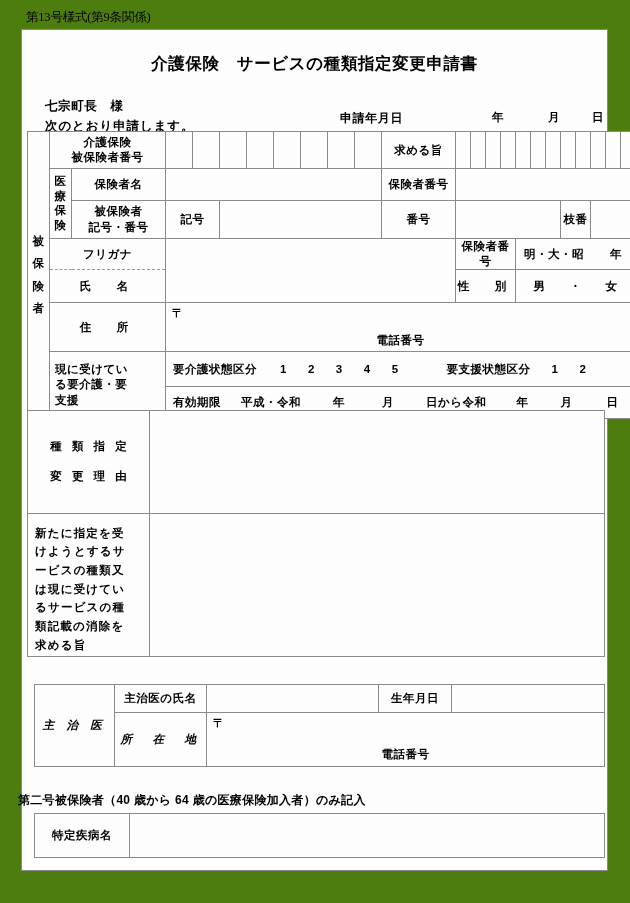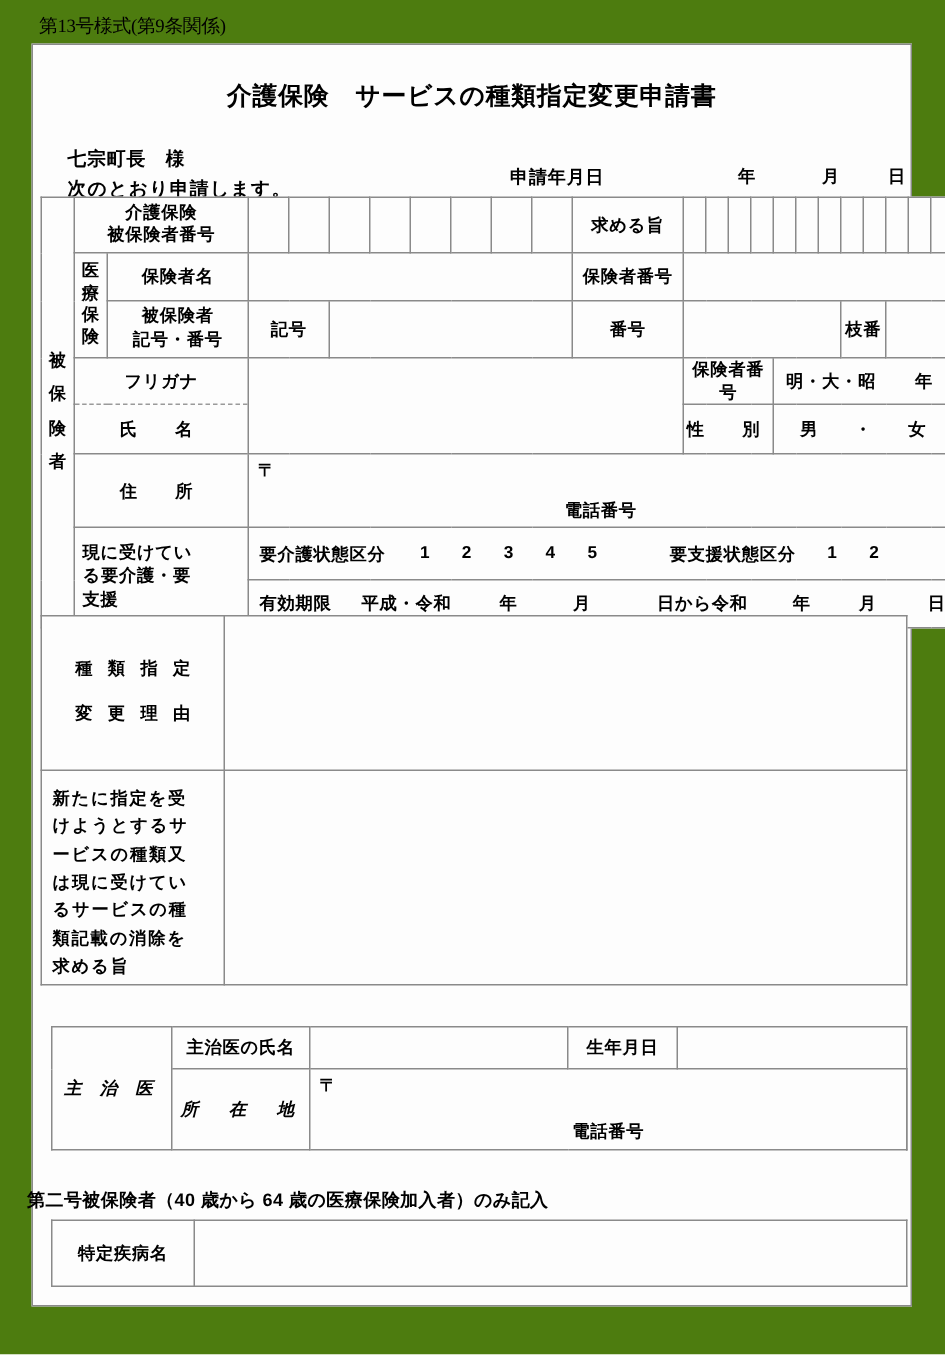--- a/index.html
+++ b/index.html
@@ -371,21 +371,21 @@
       </td>
     </tr>
 
     <tr style="height:32px;">
       <td colspan="21">
         <div class="inline-row" style="justify-content:flex-start;">
           <span style="margin-left:7px;">有効期限</span>
           <span style="margin-left:20px;">平成・令和</span>
           <span style="margin-left:32px;">年</span>
           <span style="margin-left:37px;">月</span>
-          <span style="margin-left:44px;">日から令和</span>
+          <span style="margin-left:32px;">日から令和</span>
           <span style="margin-left:30px;">年</span>
           <span style="margin-left:32px;">月</span>
           <span style="margin-left:34px;">日</span>
         </div>
       </td>
     </tr>
   </tbody>
     </table>
 
   <table class="tbl" style="left:27px; top:410px; width:577px;">

